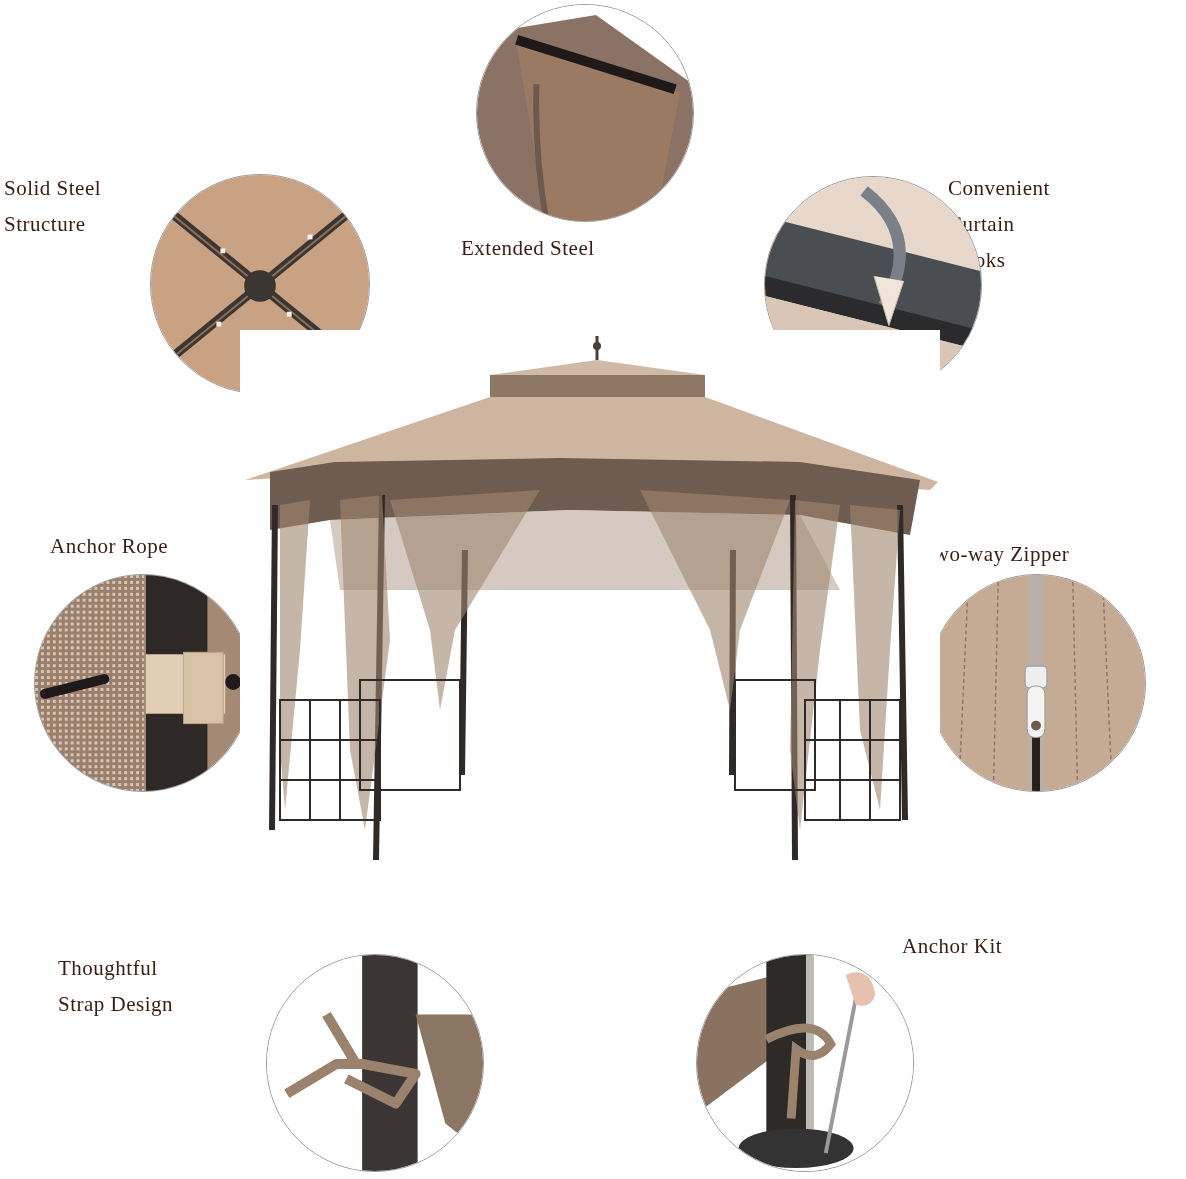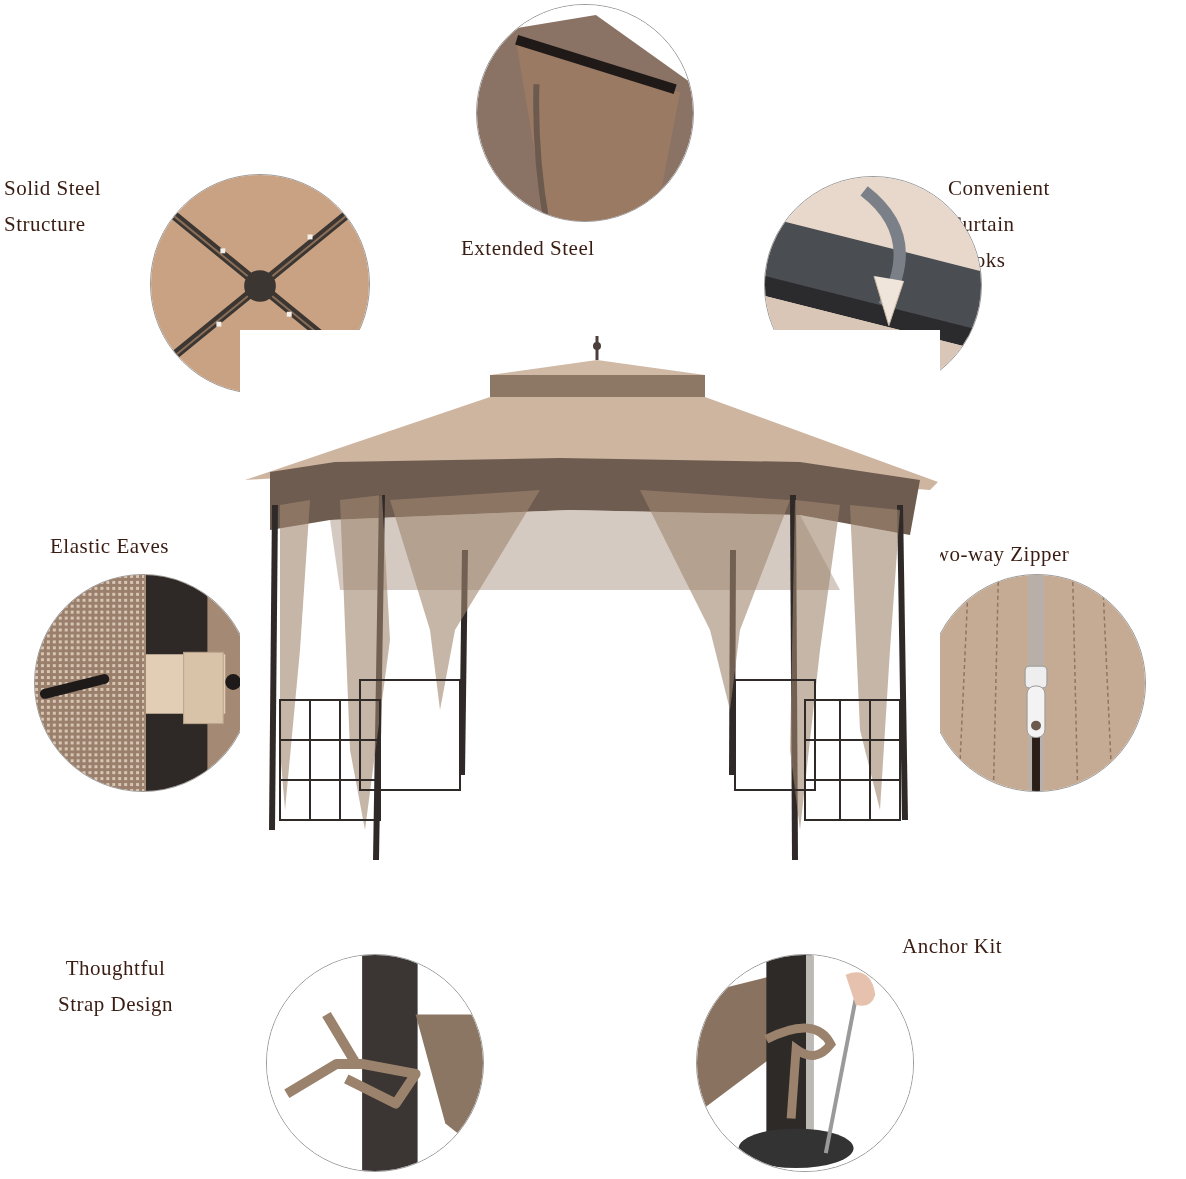--- a/index.html
+++ b/index.html
@@ -15,23 +15,23 @@
 </style>
 </head>
 <body>
 
 <div class="label" style="left:4px; top:170px;">Solid Steel
 Structure</div>
 <div class="label" style="left:461px; top:230px; white-space:nowrap;">Extended Steel</div>
 <div class="label" style="left:948px; top:170px;">Convenient
 Curtain
 Hooks</div>
-<div class="label" style="left:50px; top:528px; white-space:nowrap;">Elastic Eaves</div>
+<div class="label" style="left:50px; top:528px; white-space:nowrap;">Anchor Rope</div>
 <div class="label" style="left:922px; top:536px; white-space:nowrap;">Two-way Zipper</div>
-<div class="label" style="left:58px; top:950px;text-align:center;">Thoughtful
+<div class="label" style="left:58px; top:950px;">Thoughtful
 Strap Design</div>
 <div class="label" style="left:902px; top:928px; white-space:nowrap;">Anchor Kit</div>
 
 <div class="circle" style="left:150px; top:174px; width:220px; height:220px;">
   <svg viewBox="0 0 220 220">
     <rect width="220" height="220" fill="#c9a283"></rect>
     <g stroke="#3b3632" stroke-width="9" stroke-linecap="round">
       <line x1="20" y1="38" x2="200" y2="185"></line>
       <line x1="200" y1="38" x2="20" y2="185"></line>
     </g>

